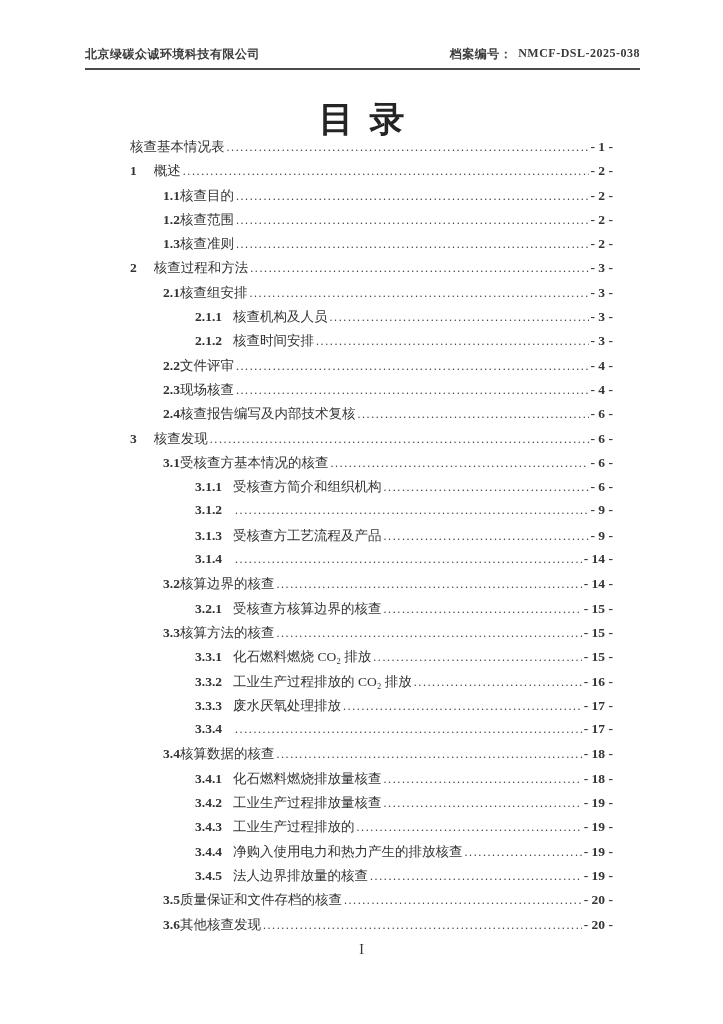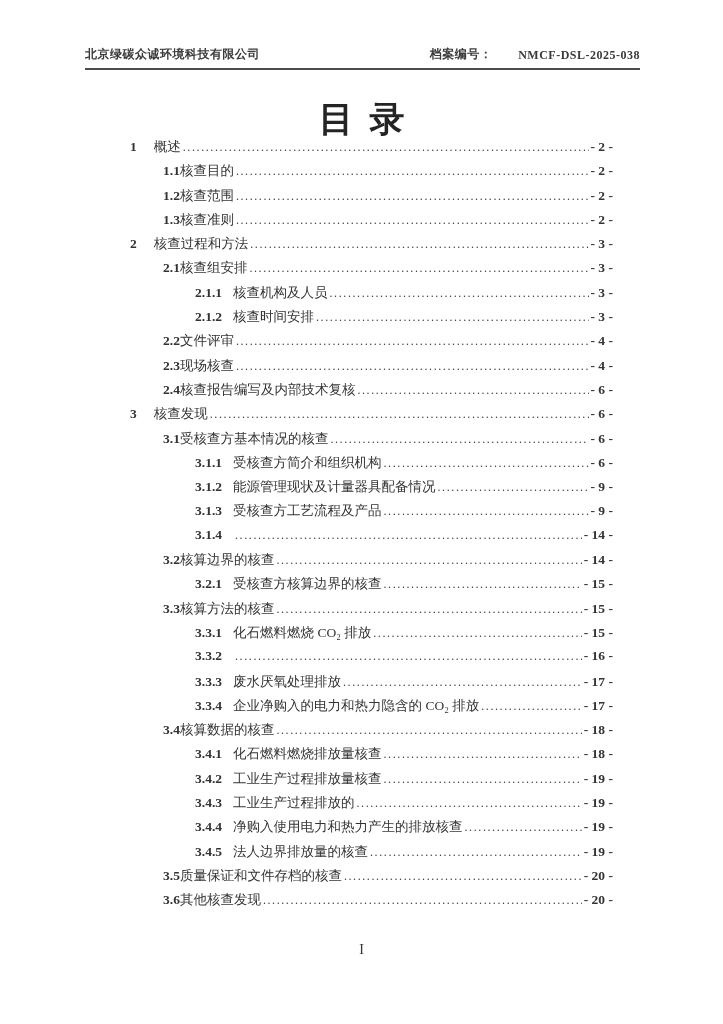--- a/index.html
+++ b/index.html
@@ -17,21 +17,21 @@
   .doc-header {
     position: absolute;
     top: 46px; left: 85px; width: 555px;
     display: flex; justify-content: space-between; align-items: flex-end;
     border-bottom: 2px solid #4c4c4c;
     padding-bottom: 5px;
     font-size: 12px; font-weight: bold; color: #3a3a3a;
     letter-spacing: 0.5px;
     white-space: nowrap;
   }
-  .doc-header .archive { display: flex; gap: 26px; align-items: flex-end; }
+  .doc-header .archive { display: flex; gap: 6px; }
 
   
   .doc-title {
     position: absolute;
     top: 96px; left: 0; width: 100%;
     text-align: center;
     font-size: 35px; font-weight: bold; color: #242424;
     letter-spacing: 0.45em; text-indent: 0.45em;
   }
 
@@ -80,20 +80,26 @@
     <span class="archive">
       <span>档案编号：</span>
       <span>NMCF-DSL-2025-038</span>
     </span>
   </div>
 
   <div class="doc-title">目录</div>
 
   <div class="toc" id="toc">
       <div class="toc-row lvl0">
+        <span class="toc-num"></span>
+        <span class="toc-label">核查基本情况表</span>
+        <span class="toc-dots"></span>
+        <span class="toc-page">- 1 -</span>
+      </div>
+      <div class="toc-row lvl0">
         <span class="toc-num">1</span>
         <span class="toc-label">概述</span>
         <span class="toc-dots"></span>
         <span class="toc-page">- 2 -</span>
       </div>
       <div class="toc-row lvl1">
         <span class="toc-num">1.1</span>
         <span class="toc-label">核查目的</span>
         <span class="toc-dots"></span>
         <span class="toc-page">- 2 -</span>
@@ -165,21 +171,20 @@
         <span class="toc-page">- 6 -</span>
       </div>
       <div class="toc-row lvl2">
         <span class="toc-num">3.1.1</span>
         <span class="toc-label">受核查方简介和组织机构</span>
         <span class="toc-dots"></span>
         <span class="toc-page">- 6 -</span>
       </div>
       <div class="toc-row lvl2">
         <span class="toc-num">3.1.2</span>
-        <span class="toc-label">能源管理现状及计量器具配备情况</span>
         <span class="toc-dots"></span>
         <span class="toc-page">- 9 -</span>
       </div>
       <div class="toc-row lvl2">
         <span class="toc-num">3.1.3</span>
         <span class="toc-label">受核查方工艺流程及产品</span>
         <span class="toc-dots"></span>
         <span class="toc-page">- 9 -</span>
       </div>
       <div class="toc-row lvl2">
@@ -206,32 +211,32 @@
         <span class="toc-page">- 15 -</span>
       </div>
       <div class="toc-row lvl2">
         <span class="toc-num">3.3.1</span>
         <span class="toc-label">化石燃料燃烧 CO₂ 排放</span>
         <span class="toc-dots"></span>
         <span class="toc-page">- 15 -</span>
       </div>
       <div class="toc-row lvl2">
         <span class="toc-num">3.3.2</span>
+        <span class="toc-label">工业生产过程排放的 CO₂ 排放</span>
         <span class="toc-dots"></span>
         <span class="toc-page">- 16 -</span>
       </div>
       <div class="toc-row lvl2">
         <span class="toc-num">3.3.3</span>
         <span class="toc-label">废水厌氧处理排放</span>
         <span class="toc-dots"></span>
         <span class="toc-page">- 17 -</span>
       </div>
       <div class="toc-row lvl2">
         <span class="toc-num">3.3.4</span>
-        <span class="toc-label">企业净购入的电力和热力隐含的 CO₂ 排放</span>
         <span class="toc-dots"></span>
         <span class="toc-page">- 17 -</span>
       </div>
       <div class="toc-row lvl1">
         <span class="toc-num">3.4</span>
         <span class="toc-label">核算数据的核查</span>
         <span class="toc-dots"></span>
         <span class="toc-page">- 18 -</span>
       </div>
       <div class="toc-row lvl2">

